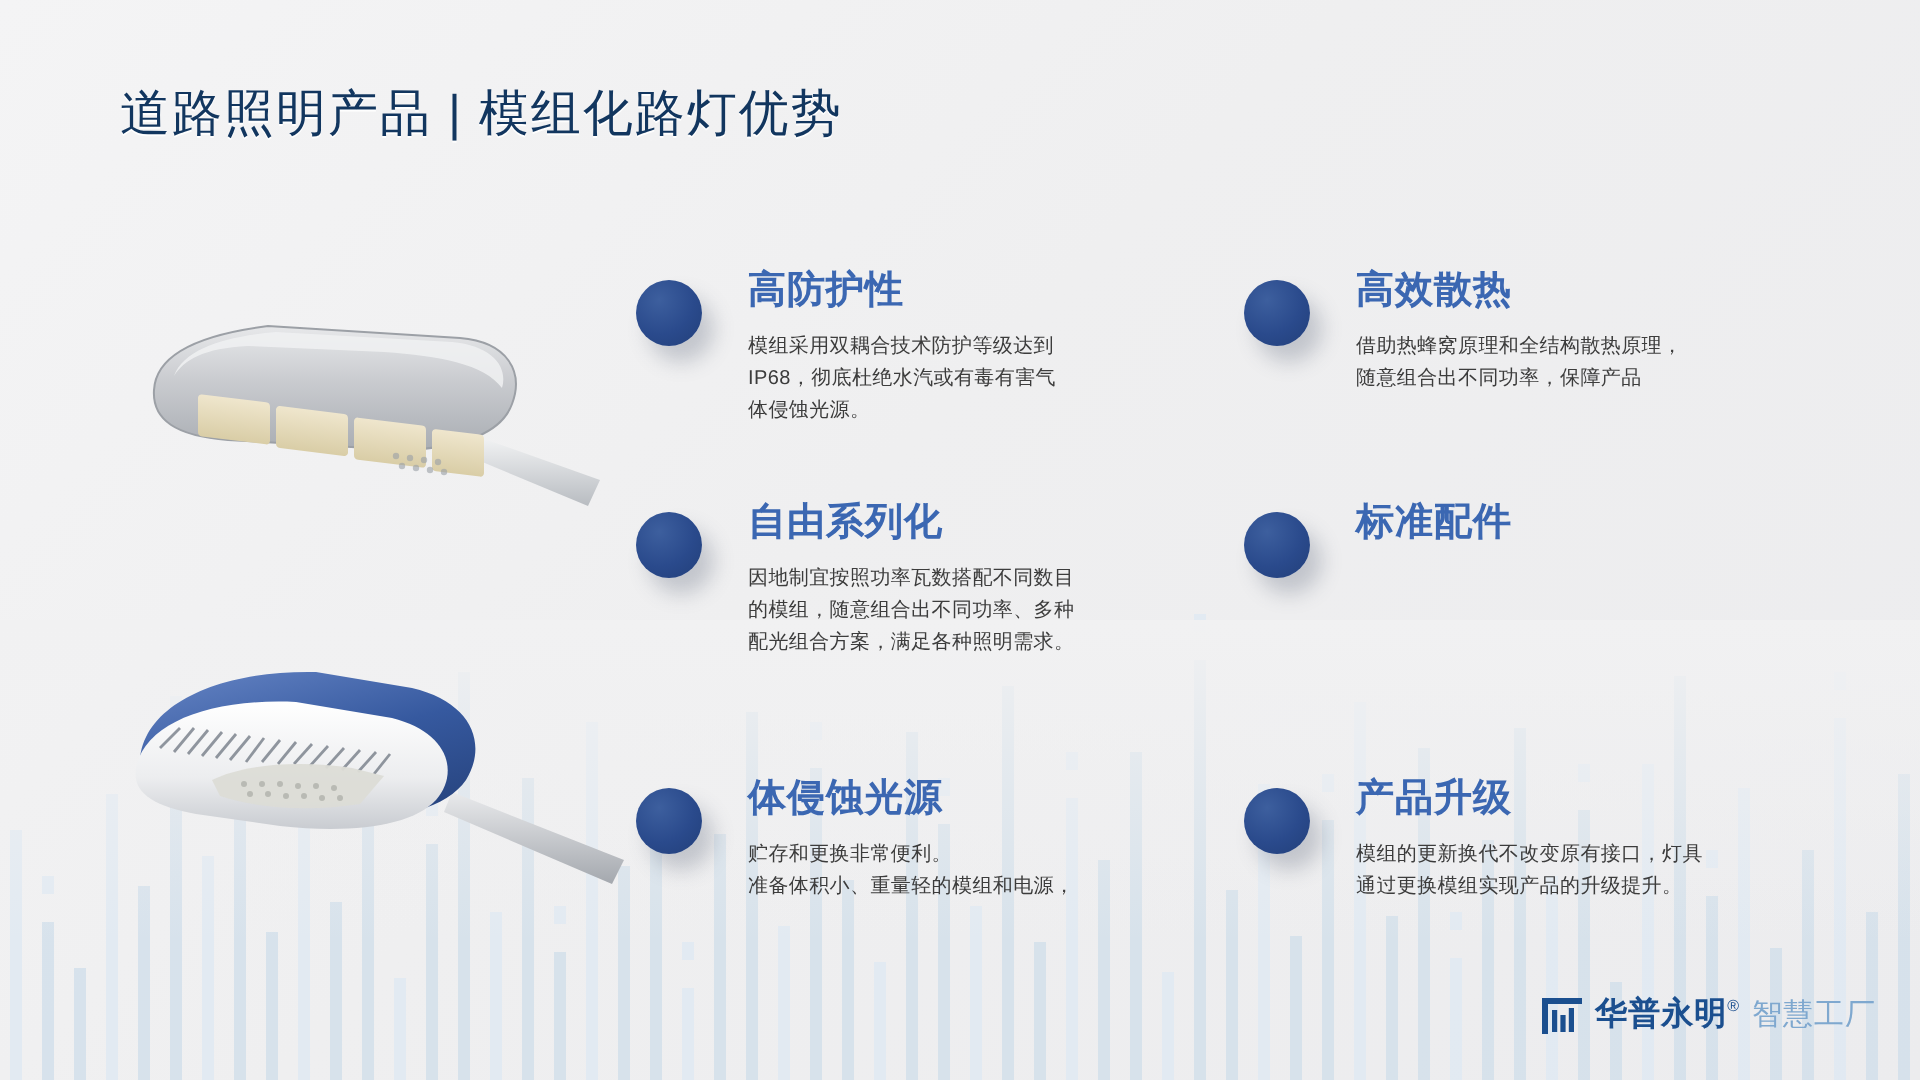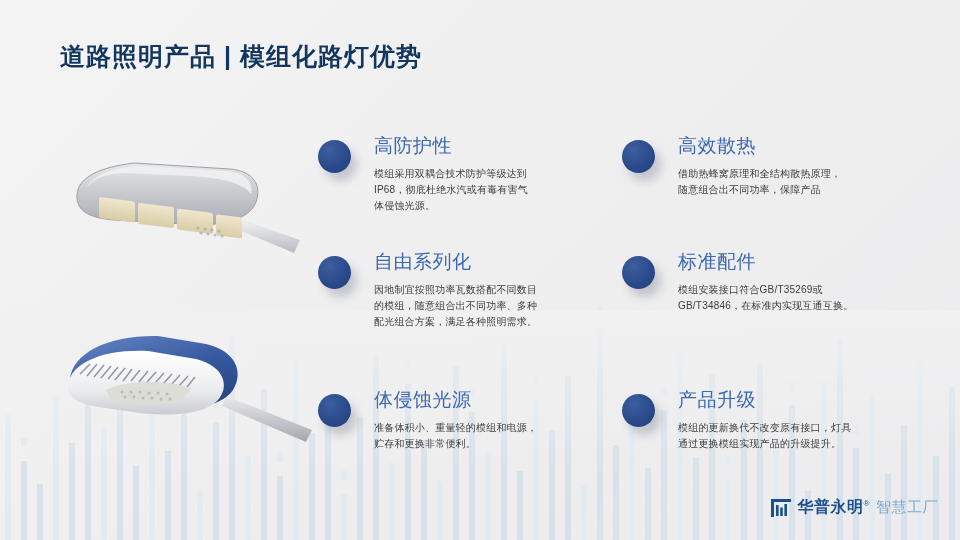--- a/index.html
+++ b/index.html
@@ -46,21 +46,21 @@
     background: linear-gradient(to bottom, rgba(241,241,242,1) 0%, rgba(241,241,242,.55) 28%, rgba(241,241,242,0) 70%);
   }
 
   
   #title {
     position: absolute;
     left: 60px;
     top: 40px;
     z-index: 6;
     font-size: 25px;
-    font-weight: bold;
+    font-weight: normal;
     letter-spacing: 1px;
     color: #12365f;
     text-shadow: 0 1px 0 rgba(255,255,255,.9);
     white-space: nowrap;
   }
 
   
   .photo {
     position: absolute;
     z-index: 3;
@@ -83,21 +83,21 @@
     background: radial-gradient(circle at 35% 30%, #3d5f9e 0%, #2a4a8c 55%, #223f79 100%);
     box-shadow: 6px 8px 10px rgba(80,90,110,.28);
   }
   .ftext {
     position: absolute;
     left: 56px;
     top: 0;
   }
   .fhead {
     font-size: 19px;
-    font-weight: normal;
+    font-weight: bold;
     color: #3b67b2;
     line-height: 1.1;
     letter-spacing: .5px;
     white-space: nowrap;
   }
   .fbody {
     margin-top: 9px;
     font-size: 10px;
     line-height: 1.62;
     color: #3c3c3c;
@@ -364,34 +364,30 @@
         <div>的模组，随意组合出不同功率、多种</div>
         <div>配光组合方案，满足各种照明需求。</div>
       </div>
     </div>
   </div>
 
   <div class="feature col-r row-2">
     <div class="dot"></div>
     <div class="ftext">
       <div class="fhead">标准配件</div>
-      <div class="fbody">
-        <div>模组安装接口符合GB/T35269或</div>
-        <div>GB/T34846，在标准内实现互通互换。</div>
-      </div>
     </div>
   </div>
 
   <div class="feature col-l row-3">
     <div class="dot"></div>
     <div class="ftext">
       <div class="fhead">体侵蚀光源</div>
       <div class="fbody">
+        <div>贮存和更换非常便利。</div>
         <div>准备体积小、重量轻的模组和电源，</div>
-        <div>贮存和更换非常便利。</div>
       </div>
     </div>
   </div>
 
   <div class="feature col-r row-3">
     <div class="dot"></div>
     <div class="ftext">
       <div class="fhead">产品升级</div>
       <div class="fbody">
         <div>模组的更新换代不改变原有接口，灯具</div>

